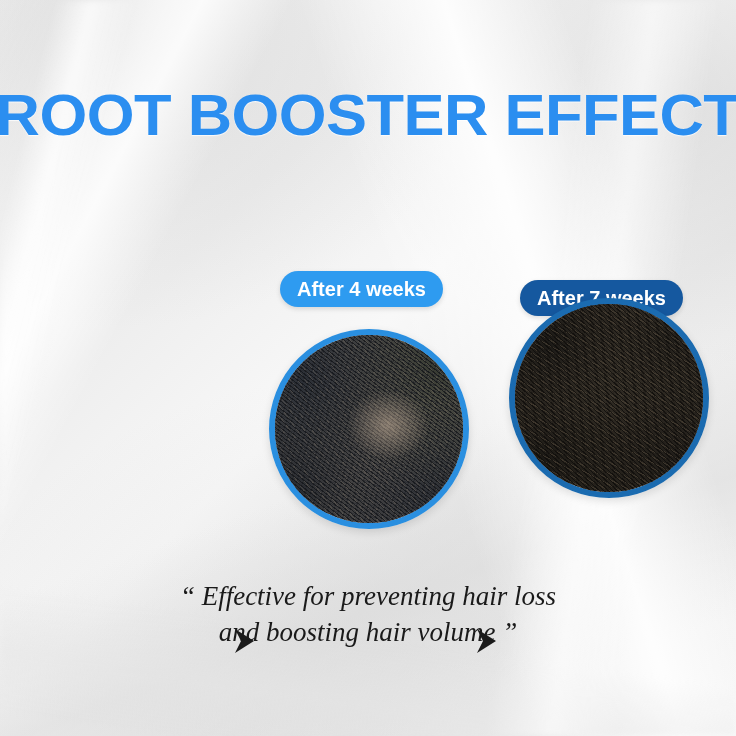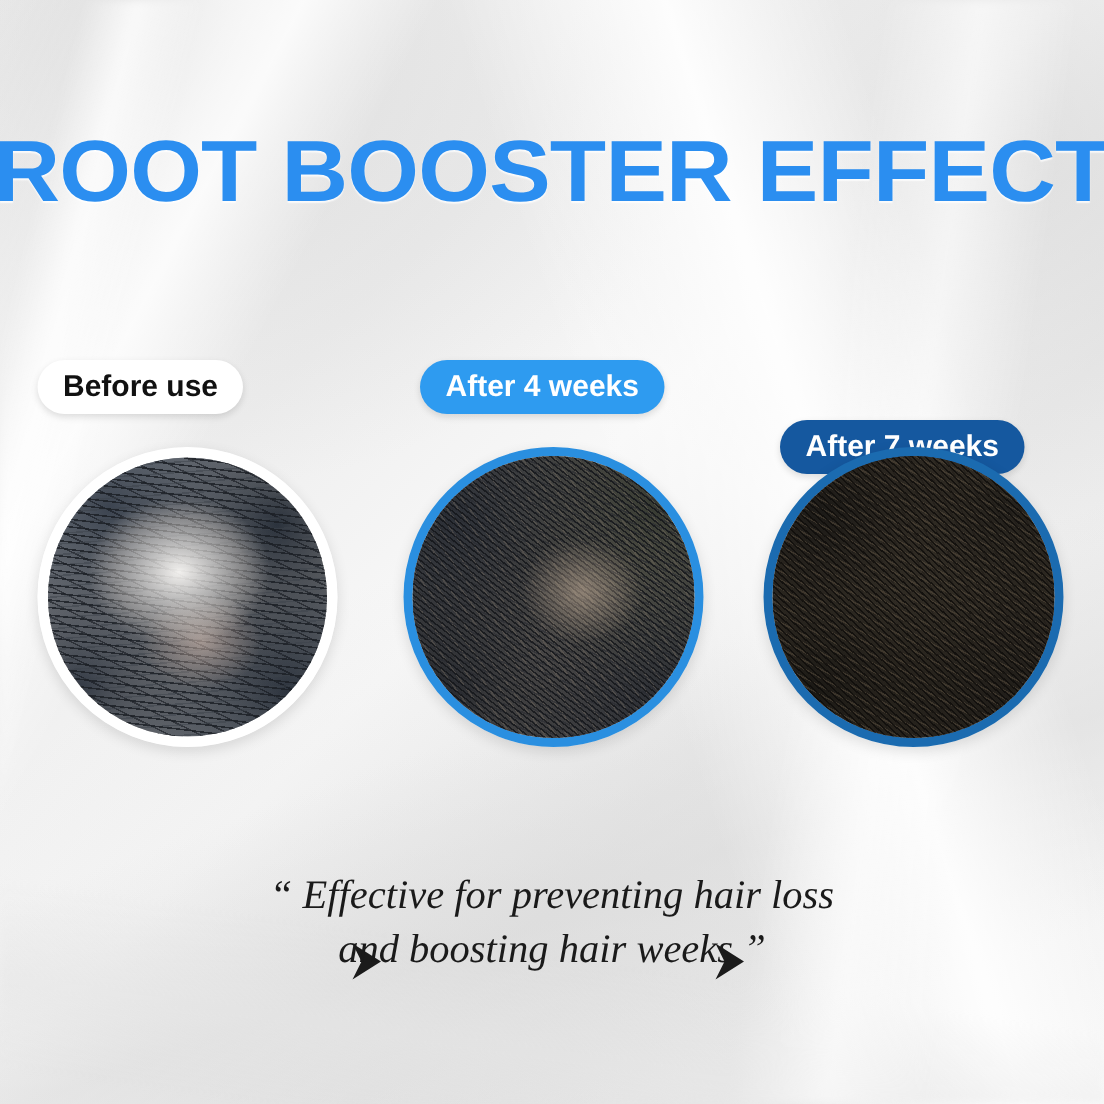--- a/index.html
+++ b/index.html
@@ -69,21 +69,21 @@
     height: 290px;
   }
 
   .stage {
     position: absolute;
     top: 0;
     width: 206px;
     height: 290px;
   }
   .stage-0 { left: 22px; }
-  .stage-1 { left: 266px; }
+  .stage-1 { left: 266px; margin-top: 31px; }
   .stage-2 { left: 506px; }
 
   .pill {
     position: absolute;
     top: 0;
     left: 0;
     height: 36px;
     line-height: 36px;
     padding: 0 17px;
     border-radius: 18px;
@@ -227,26 +227,20 @@
 <body>
 
 <div id="poster">
 
   <div class="silk"></div>
 
   <div class="title">ROOT BOOSTER EFFECT</div>
 
   <div class="stages">
 
-    <div class="stage stage-0">
-      <div class="pill pill-before">Before use</div>
-      <div class="circle circle-0">
-        <div class="scalp scalp-before"></div>
-      </div>
-    </div>
 
     <div class="stage stage-1">
       <div class="pill pill-w4">After 4 weeks</div>
       <div class="circle circle-1">
         <div class="scalp scalp-w4"></div>
       </div>
     </div>
 
     <div class="stage stage-2">
       <div class="pill pill-w7">After 7 weeks</div>
@@ -263,16 +257,16 @@
     <div class="arrow arrow-1">
       <svg width="26" height="30" viewBox="0 0 26 30">
         <path d="M3 3 L22 15 L3 27 L9 15 Z" fill="#1b1b1b"></path>
       </svg>
     </div>
 
   </div>
 
   <div class="caption">
     <span class="line">“ Effective for preventing hair loss</span>
-    <span class="line">and boosting hair weeks ”</span>
+    <span class="line">and boosting hair volume ”</span>
   </div>
 
 </div>
 
 </body></html>

